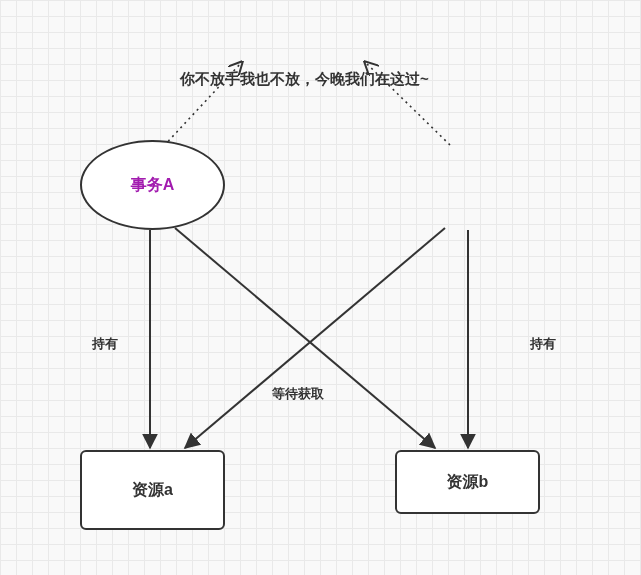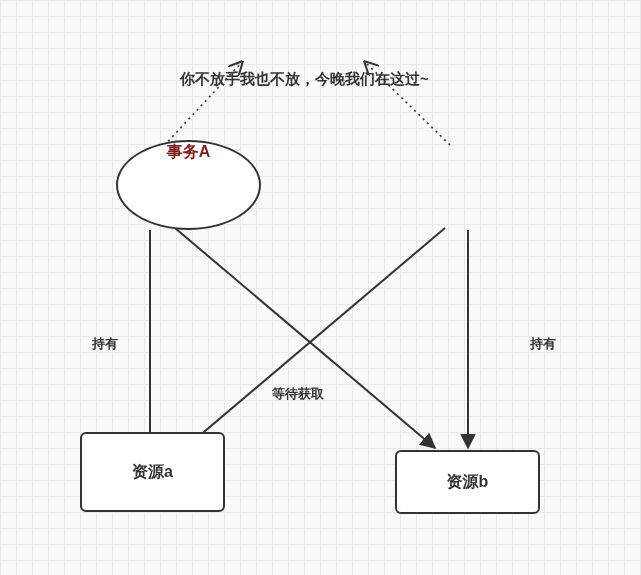--- a/index.html
+++ b/index.html
@@ -26,26 +26,26 @@
     width: 641px;
     height: 575px;
     pointer-events: none;
   }
   .node-ellipse {
     position: absolute;
     border: 2px solid #333;
     border-radius: 50%;
     background: #fff;
     display: flex;
+    align-items: center;
     justify-content: center;
     box-sizing: border-box;
     font-weight: bold;
     font-size: 16px;
-    color: #7f1d1d;
-    margin-left: 36px;
+    color: #a21caf;
   }
   .node-rect {
     position: absolute;
     border: 2px solid #333;
     border-radius: 6px;
     background: #fff;
     display: flex;
     align-items: center;
     justify-content: center;
     box-sizing: border-box;
@@ -96,21 +96,21 @@
     <line x1="445" y1="228" x2="185" y2="448" stroke="#333" stroke-width="2" marker-end="url(#arrow)"></line>
   </svg>
 
   <div class="caption" style="left:180px; top:30px;">你不放手我也不放，今晚我们在这过~</div>
 
   <div class="node-ellipse" style="left:80px; top:140px; width:145px; height:90px;">
     <span>事务A</span>
   </div>
 
 
-  <div class="node-rect" style="left:80px; top:432px; width:145px; height:80px;">
+  <div class="node-rect" style="left:80px; top:450px; width:145px; height:80px;">
     <span>资源a</span>
   </div>
 
   <div class="node-rect" style="left:395px; top:450px; width:145px; height:64px;">
     <span>资源b</span>
   </div>
 
   <div class="label" style="left:92px; top:335px;">持有</div>
 
   <div class="label" style="left:530px; top:335px;">持有</div>

